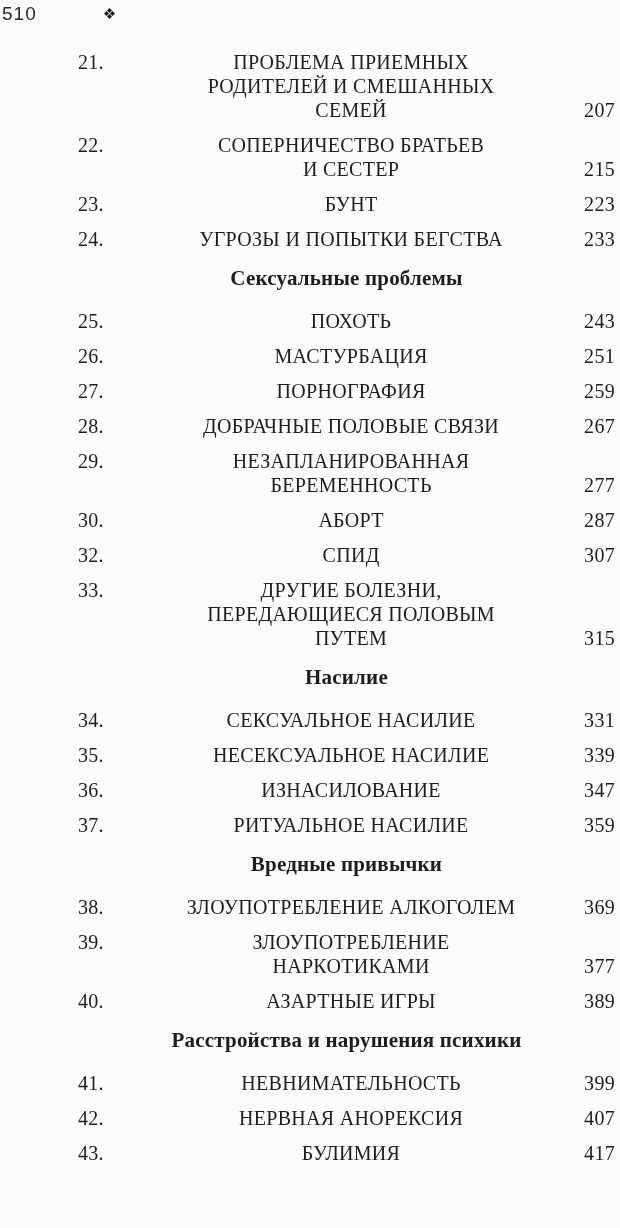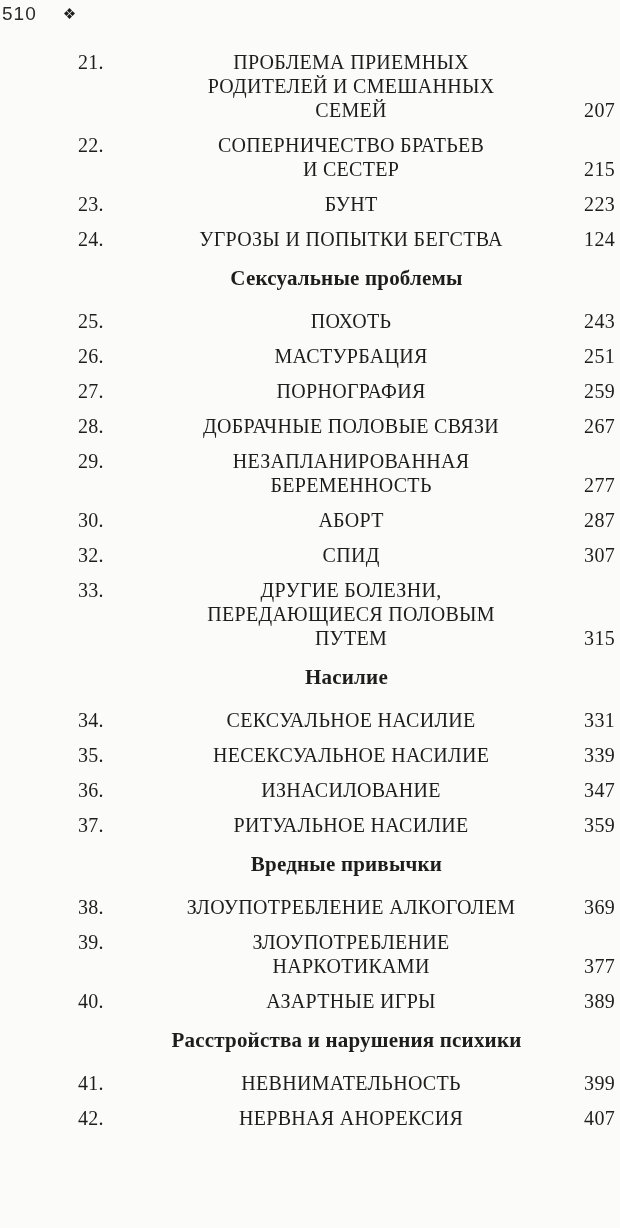--- a/index.html
+++ b/index.html
@@ -18,20 +18,21 @@
   .running-head {
     position: absolute;
     top: 3px;
     left: 2px;
     display: flex;
     align-items: center;
     font-family: "Liberation Sans", sans-serif;
     font-size: 19px;
     letter-spacing: 1px;
     color: #2b2b29;
+    gap: 40px;
   }
   .running-head .ornament {
     font-size: 15px;
     margin-left: 26px;
     letter-spacing: 0;
     color: #1d1d1b;
   }
   .toc {
     padding: 50px 5px 0 78px;
   }
@@ -94,21 +95,21 @@
       <span class="entry-page">215</span>
     </div>
     <div class="toc-row">
       <span class="entry-number">23.</span>
       <span class="entry-title">БУНТ</span>
       <span class="entry-page">223</span>
     </div>
     <div class="toc-row">
       <span class="entry-number">24.</span>
       <span class="entry-title">УГРОЗЫ И ПОПЫТКИ БЕГСТВА</span>
-      <span class="entry-page">124</span>
+      <span class="entry-page">233</span>
     </div>
     <div class="section-header">
       <span>Сексуальные проблемы</span>
     </div>
     <div class="toc-row">
       <span class="entry-number">25.</span>
       <span class="entry-title">ПОХОТЬ</span>
       <span class="entry-page">243</span>
     </div>
     <div class="toc-row">
@@ -197,13 +198,18 @@
     <div class="toc-row">
       <span class="entry-number">41.</span>
       <span class="entry-title">НЕВНИМАТЕЛЬНОСТЬ</span>
       <span class="entry-page">399</span>
     </div>
     <div class="toc-row">
       <span class="entry-number">42.</span>
       <span class="entry-title">НЕРВНАЯ АНОРЕКСИЯ</span>
       <span class="entry-page">407</span>
     </div>
+    <div class="toc-row">
+      <span class="entry-number">43.</span>
+      <span class="entry-title">БУЛИМИЯ</span>
+      <span class="entry-page">417</span>
+    </div>
   </div>
 
 </body></html>

